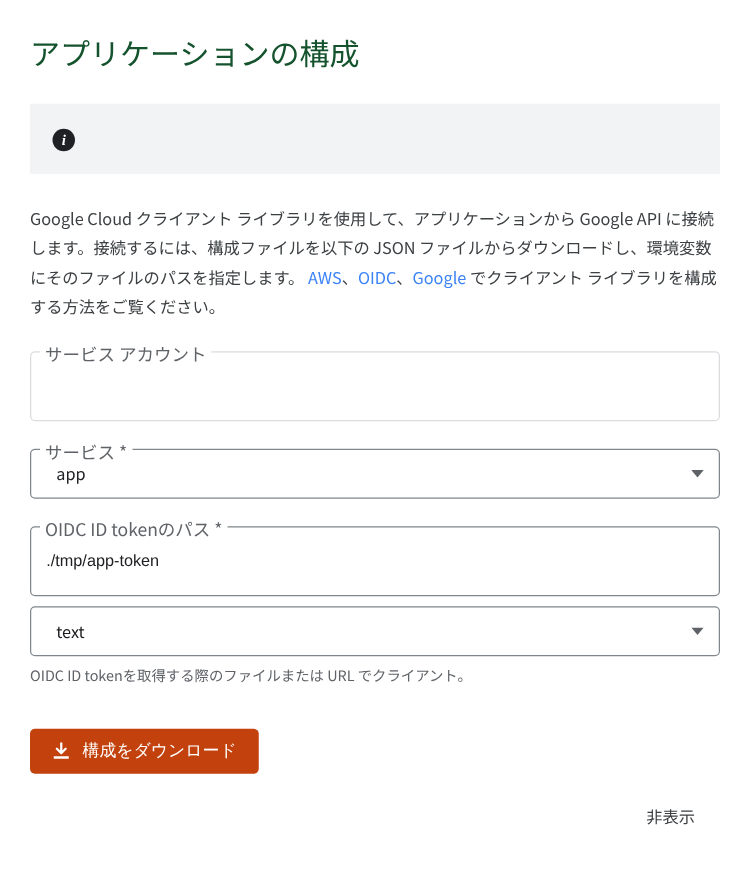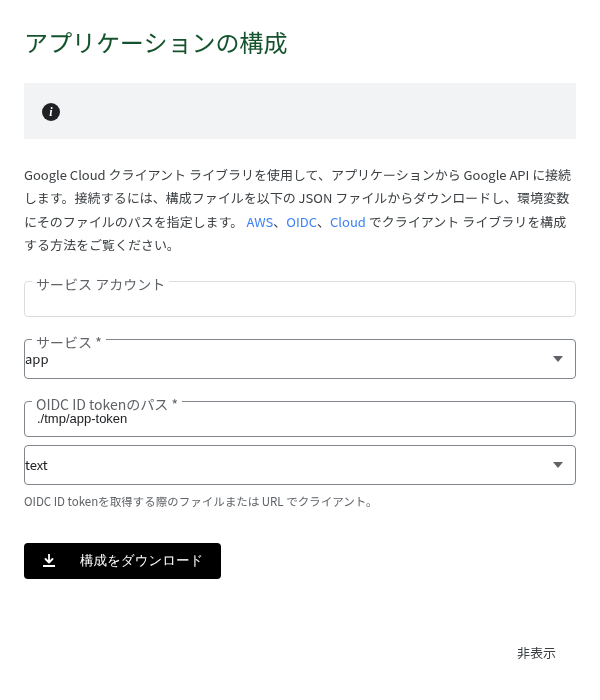--- a/index.html
+++ b/index.html
@@ -70,28 +70,28 @@
     z-index: 1;
   }
   .field-input {
     width: 100%;
     border: 1px solid #dadce0;
     border-radius: 4px;
     padding: 10px 12px;
     font-size: 13px;
     color: #202124;
     outline: none;
-    height: 36px;
+    height: 56px;
     background: #fff;
   }
   .field-select {
     width: 100%;
     border: 1px solid #80868b;
     border-radius: 4px;
-    padding: 10px 0;
+    padding: 10px 20px;
     font-size: 13px;
     color: #202124;
     outline: none;
     height: 40px;
     position: relative;
     background: #fff;
     display: flex;
     align-items: center;
   }
   .field-select.light-border {
@@ -104,30 +104,30 @@
     transform: translateY(-50%);
   }
   .chevron svg { display: block; }
   .helper {
     font-size: 11.5px;
     color: #5f6368;
     margin-top: 6px;
     margin-bottom: 18px;
   }
   .download-btn {
-    background: #000000;
+    background: #c2410c;
     color: #fff;
     border: none;
     border-radius: 4px;
     padding: 9px 18px;
     font-size: 13.5px;
     font-weight: 500;
     display: inline-flex;
     align-items: center;
-    gap: 24px;
+    gap: 10px;
     cursor: pointer;
     margin-top: 16px;
   }
   .download-btn svg { display: block; }
   .dismiss {
     position: absolute;
     right: 20px;
     bottom: 14px;
     font-size: 13px;
     color: #3c4043;
@@ -146,21 +146,21 @@
 
 
 <h1>アプリケーションの構成</h1>
 
 <div class="info-box">
   <div class="info-icon">i</div>
 </div>
 
 <div class="description">
   <span>Google Cloud クライアント ライブラリを使用して、アプリケーションから Google API に接続します。接続するには、構成ファイルを以下の JSON ファイルからダウンロードし、環境変数にそのファイルのパスを指定します。</span>
-  <a href="#">AWS</a><span>、</span><a href="#">OIDC</a><span>、</span><a href="#">Cloud</a><span> でクライアント ライブラリを構成する方法をご覧ください。</span>
+  <a href="#">AWS</a><span>、</span><a href="#">OIDC</a><span>、</span><a href="#">Google</a><span> でクライアント ライブラリを構成する方法をご覧ください。</span>
 </div>
 
 <div class="field">
   <span class="field-label">サービス アカウント</span>
   <input class="field-input" value="" style="">
 </div>
 
 <div class="group">
 <div class="field">
   <span class="field-label">サービス *</span>

